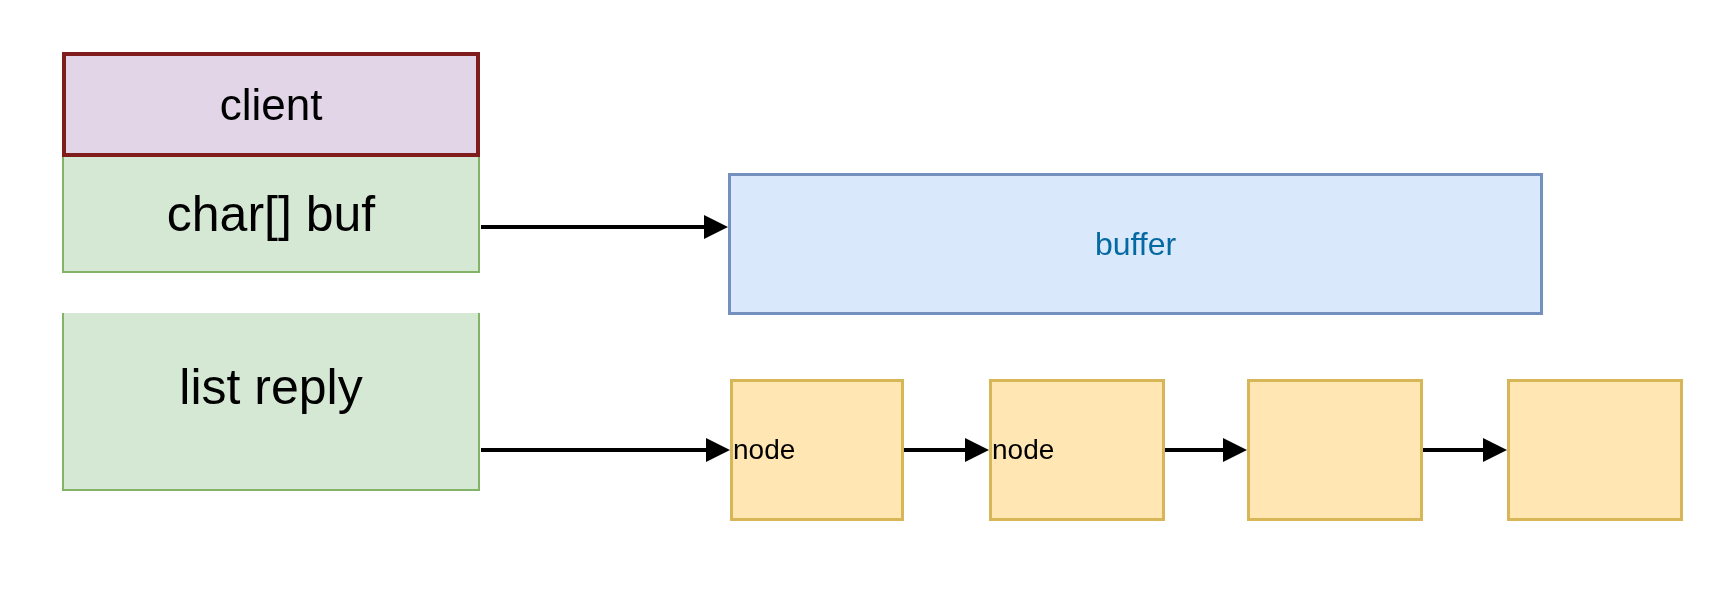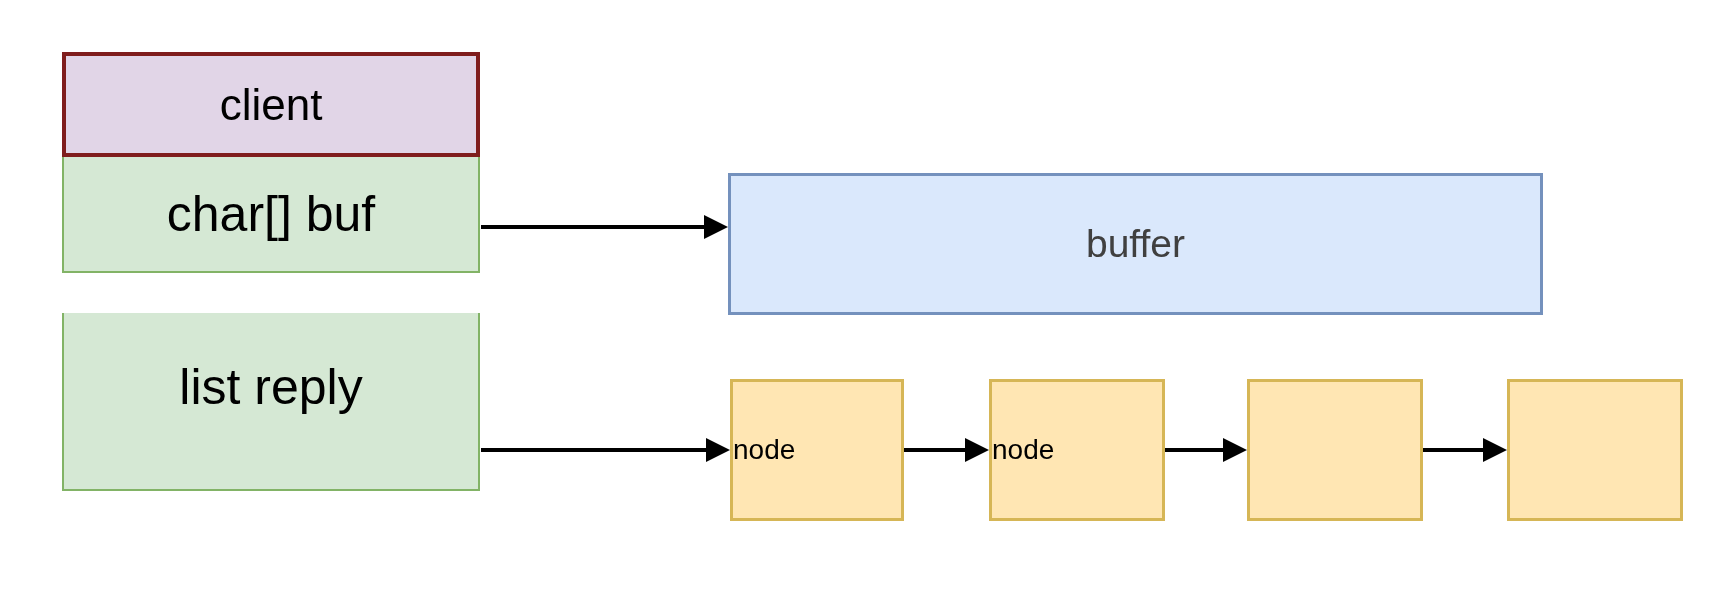--- a/index.html
+++ b/index.html
@@ -72,22 +72,22 @@
     left: 728px;
     top: 173px;
     width: 815px;
     height: 142px;
     box-sizing: border-box;
     background: #dae8fc;
     border: 3px solid #7491bd;
     display: flex;
     align-items: center;
     justify-content: center;
-    font-size: 39px;
-    color: #404040;
+    font-size: 32px;
+    color: #0369a1;
   }
 
   .node-box {
     position: absolute;
     top: 379px;
     height: 142px;
     box-sizing: border-box;
     background: #ffe6b3;
     border: 3px solid #d6b656;
     display: flex;

